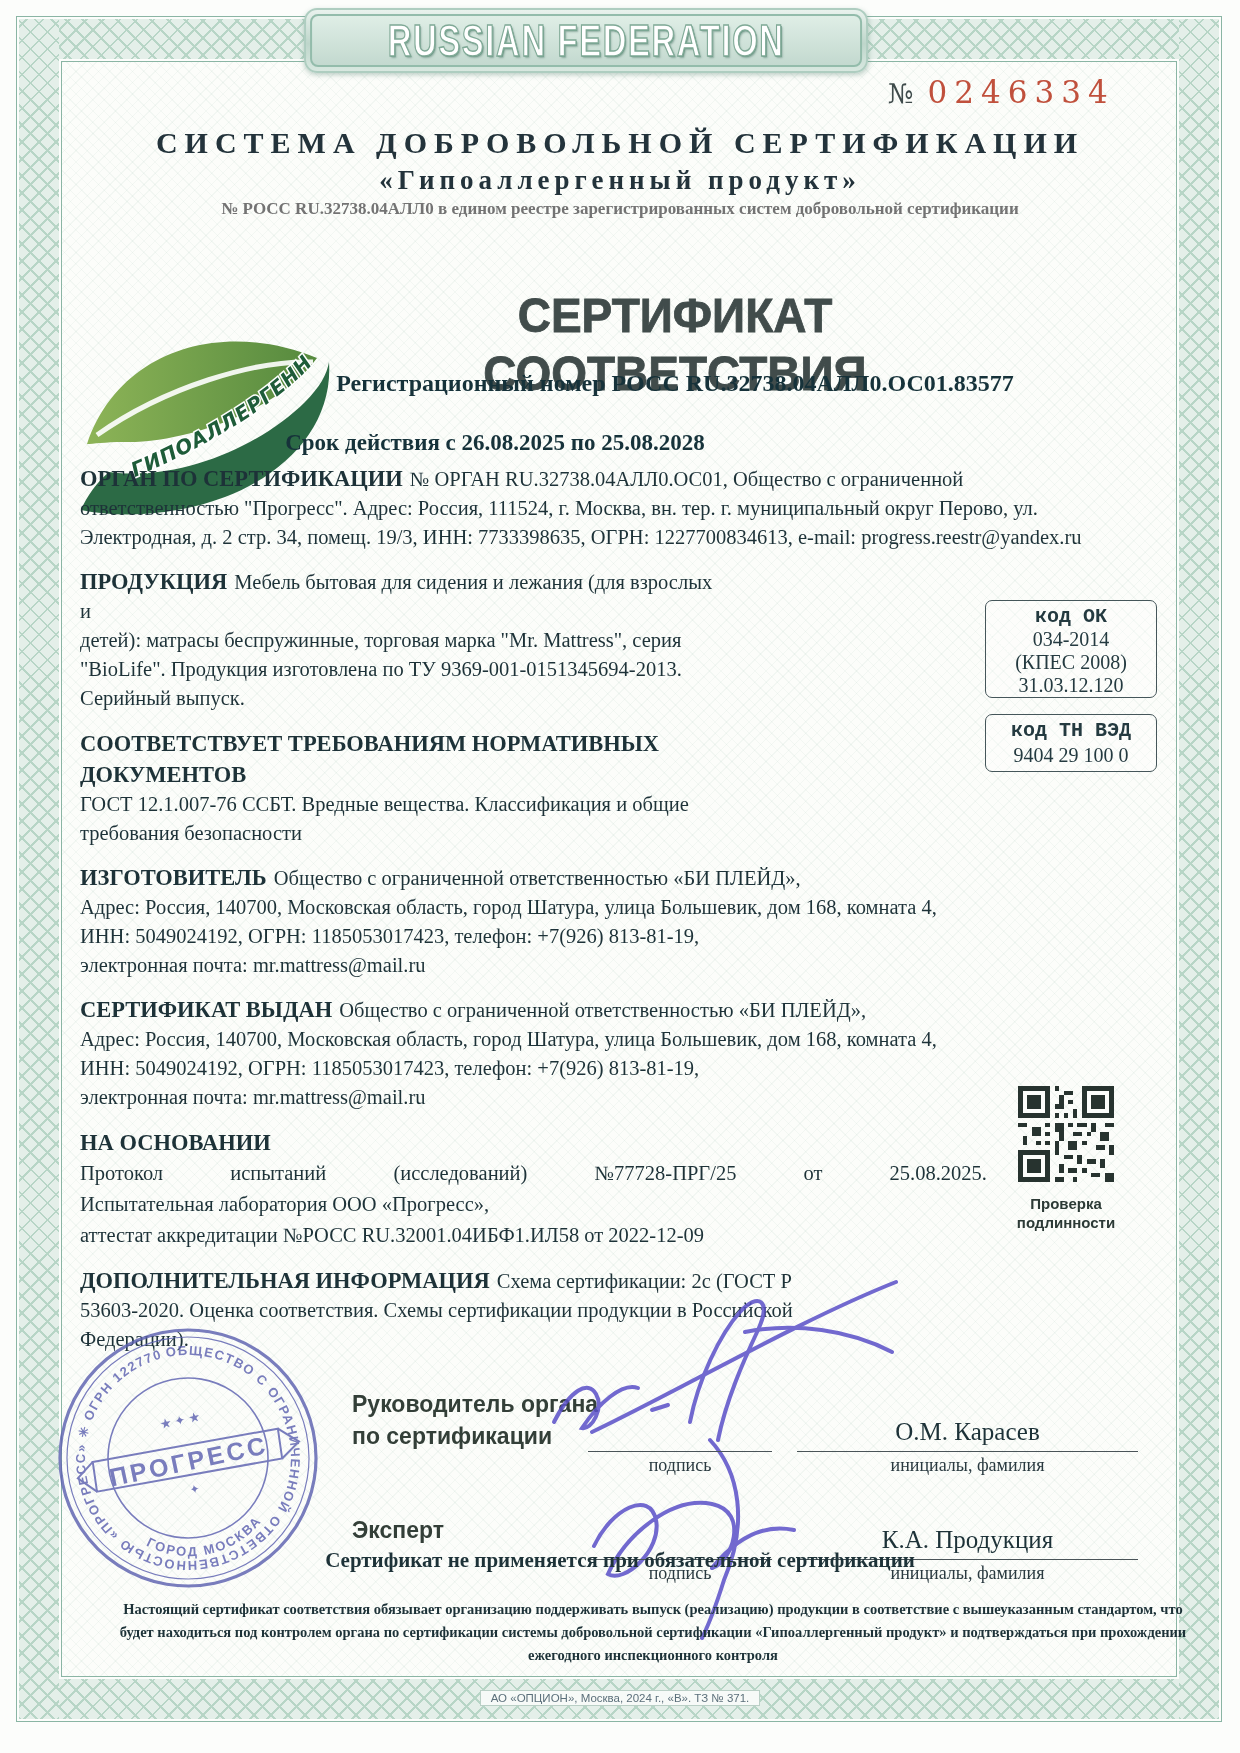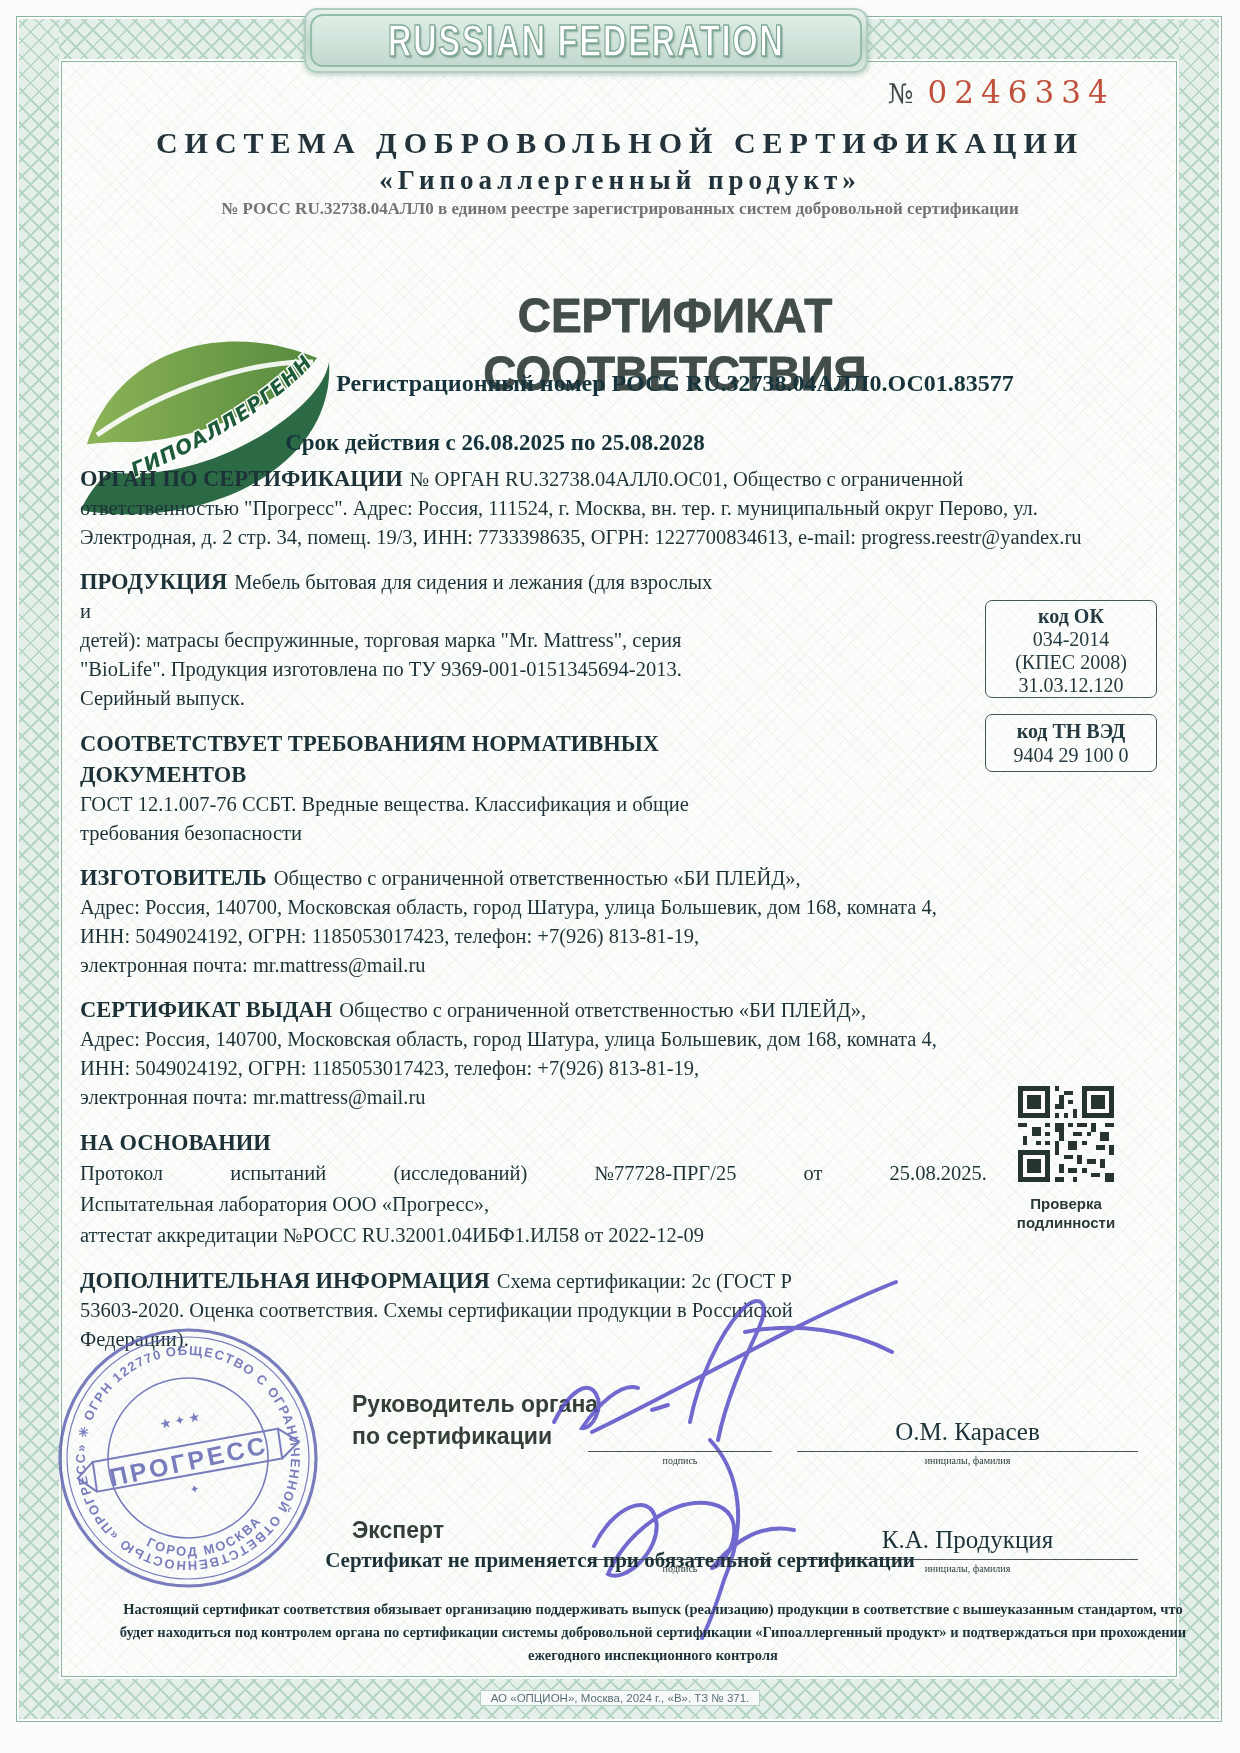--- a/index.html
+++ b/index.html
@@ -21,21 +21,21 @@
         border:1.5px solid #8ab5a4;box-sizing:border-box;background-color:#fcfdfa;
         background-image:
           repeating-linear-gradient(45deg,rgba(130,175,155,.08) 0 1px,transparent 1px 8px),
           repeating-linear-gradient(-45deg,rgba(130,175,155,.08) 0 1px,transparent 1px 8px);}
 
   
   .banner{position:absolute;top:8px;left:50%;transform:translateX(-56%);
         background:linear-gradient(180deg,#e9f2ed,#bed6cb 55%,#d8e8e0);
         border:2px solid #aecdc0;border-radius:13px;padding:4px;
         box-shadow:0 2px 5px rgba(110,150,135,.45);}
-  .banner-inner{border:2px solid #93bcab;border-radius:13px;padding:2px 32px;
+  .banner-inner{border:2px solid #93bcab;border-radius:8px;padding:2px 32px;
         background:linear-gradient(180deg,#dfeee6,#c3d9cf);}
   .banner-text{display:inline-block;font-family:"Liberation Sans",sans-serif;font-weight:900;
         font-size:40px;letter-spacing:2px;color:#ffffff;transform:scale(.82,1.12);
         -webkit-text-stroke:1.3px #7fa996;
         text-shadow:1px 1px 0 #6f9c89,2px 2px 2px rgba(90,130,115,.55);white-space:nowrap;}
 
   
   .serial{position:absolute;top:74px;left:888px;white-space:nowrap;}
   .serial .no{font-family:"DejaVu Serif",serif;font-size:27px;color:#3f4b4b;margin-right:14px;}
   .serial .digits{font-family:"DejaVu Serif",serif;font-size:31px;color:#c0503c;letter-spacing:7px;}
@@ -66,36 +66,36 @@
   .w-comp{width:645px;}
   .w-man{width:1010px;}
   .basis-spread{word-spacing:62px;line-height:31px;}
   .basis-ln{line-height:31px;}
   .w-add{width:830px;}
 
   
   .code-box{position:absolute;left:985px;width:172px;border:1.6px solid #45565a;border-radius:7px;
         text-align:center;font-size:20px;color:#243a40;padding:4px 2px;box-sizing:border-box;
         background:rgba(255,255,255,.25);}
-  .code-box .first{font-weight:bold;}
+  .code-box .first{font-weight:bold;font-family:Liberation Mono, monospace;}
   .box-ok{top:600px;height:98px;line-height:23px;}
   .box-tnved{top:714px;height:58px;line-height:24px;}
 
   
   .qr-wrap{position:absolute;left:1012px;top:1086px;width:108px;text-align:center;}
   .qr-caption{font-family:"Liberation Sans",sans-serif;font-size:15px;font-weight:bold;
         color:#2c3a36;line-height:19px;margin-top:8px;}
 
   
   .role{position:absolute;left:352px;font-family:"Liberation Sans",sans-serif;
         font-weight:bold;font-size:23px;color:#333f38;line-height:32px;}
   .role-head{top:1388px;}
   .role-expert{top:1514px;}
   .uline{position:absolute;border-top:1.6px solid #4a5458;}
-  .cap{position:absolute;text-align:center;font-size:10px;color:#2a3a40;}
+  .cap{position:absolute;text-align:center;font-size:18px;color:#2a3a40;}
   .name{position:absolute;text-align:center;font-size:25px;color:#1d3238;}
   .sig-svg{position:absolute;}
 
   
   .note{position:absolute;left:85px;top:1548px;width:1070px;text-align:center;
         font-size:21px;font-weight:bold;color:#1d3238;}
   .fine{position:absolute;left:84px;top:1598px;width:1072px;text-align:center;
         font-size:14.5px;font-weight:bold;color:#1d3238;line-height:23px;margin-left:33px;}
   .print-info{position:absolute;left:0;top:1688px;width:1240px;text-align:center;}
   .print-info span{display:inline-block;font-family:"Liberation Sans",sans-serif;font-size:11.5px;

